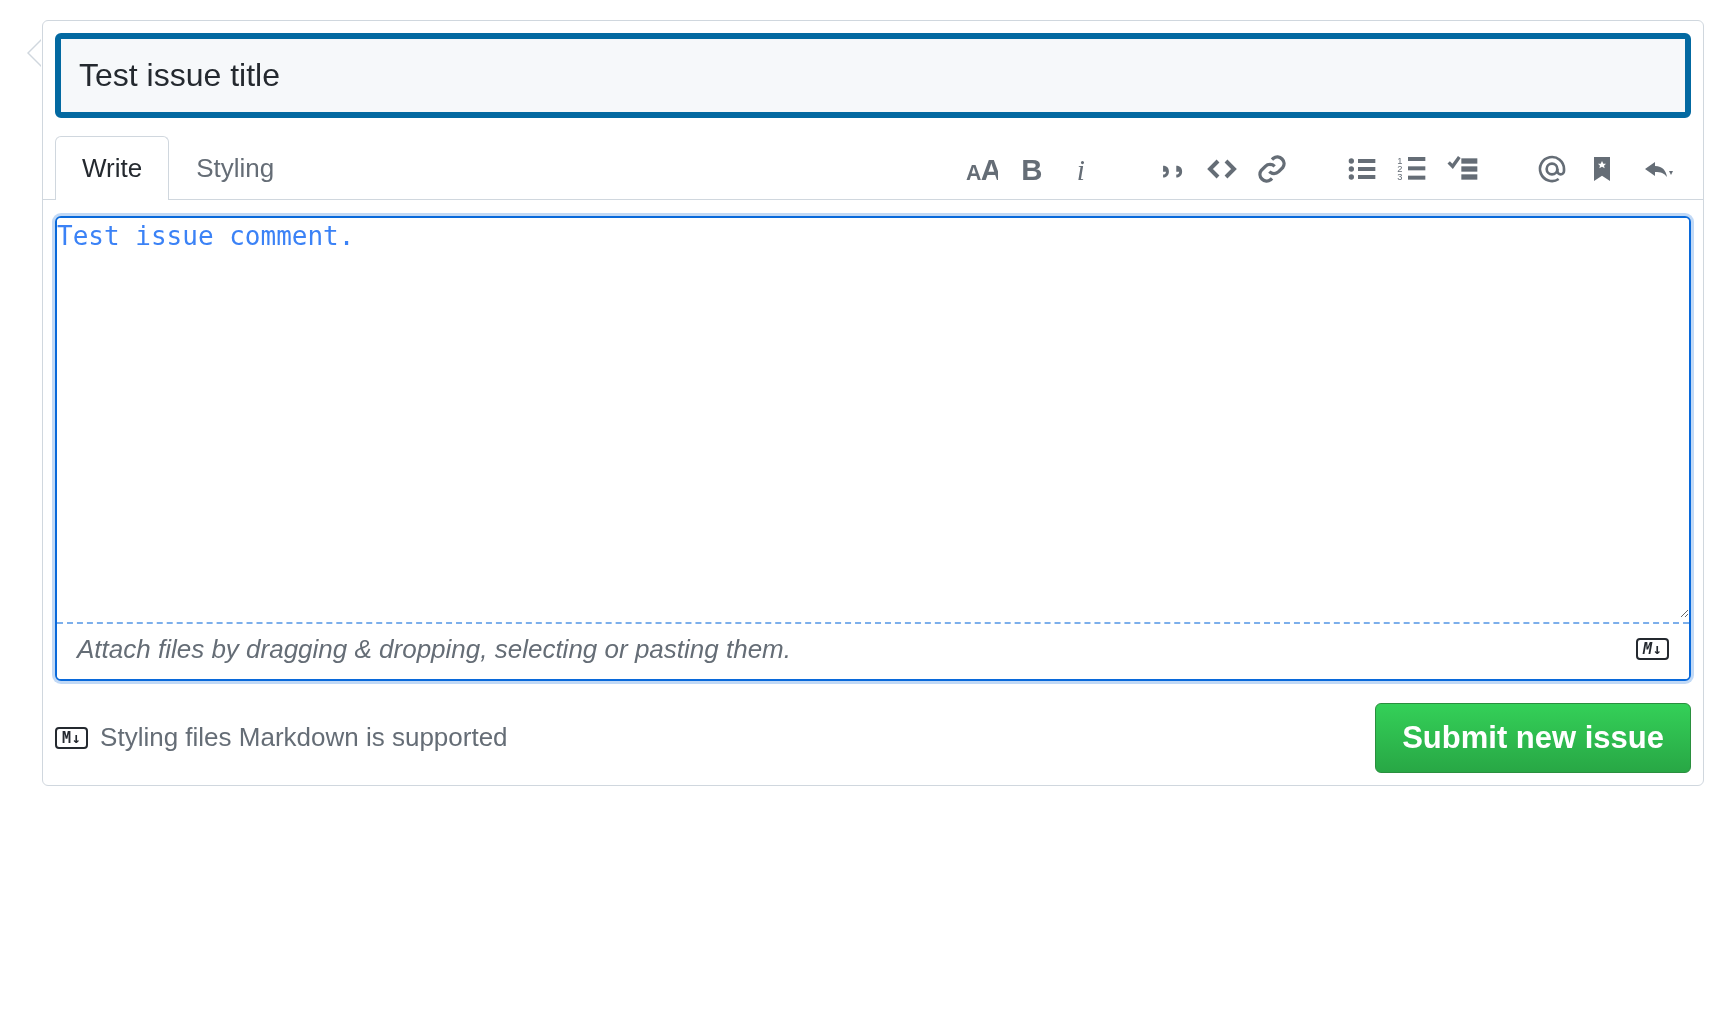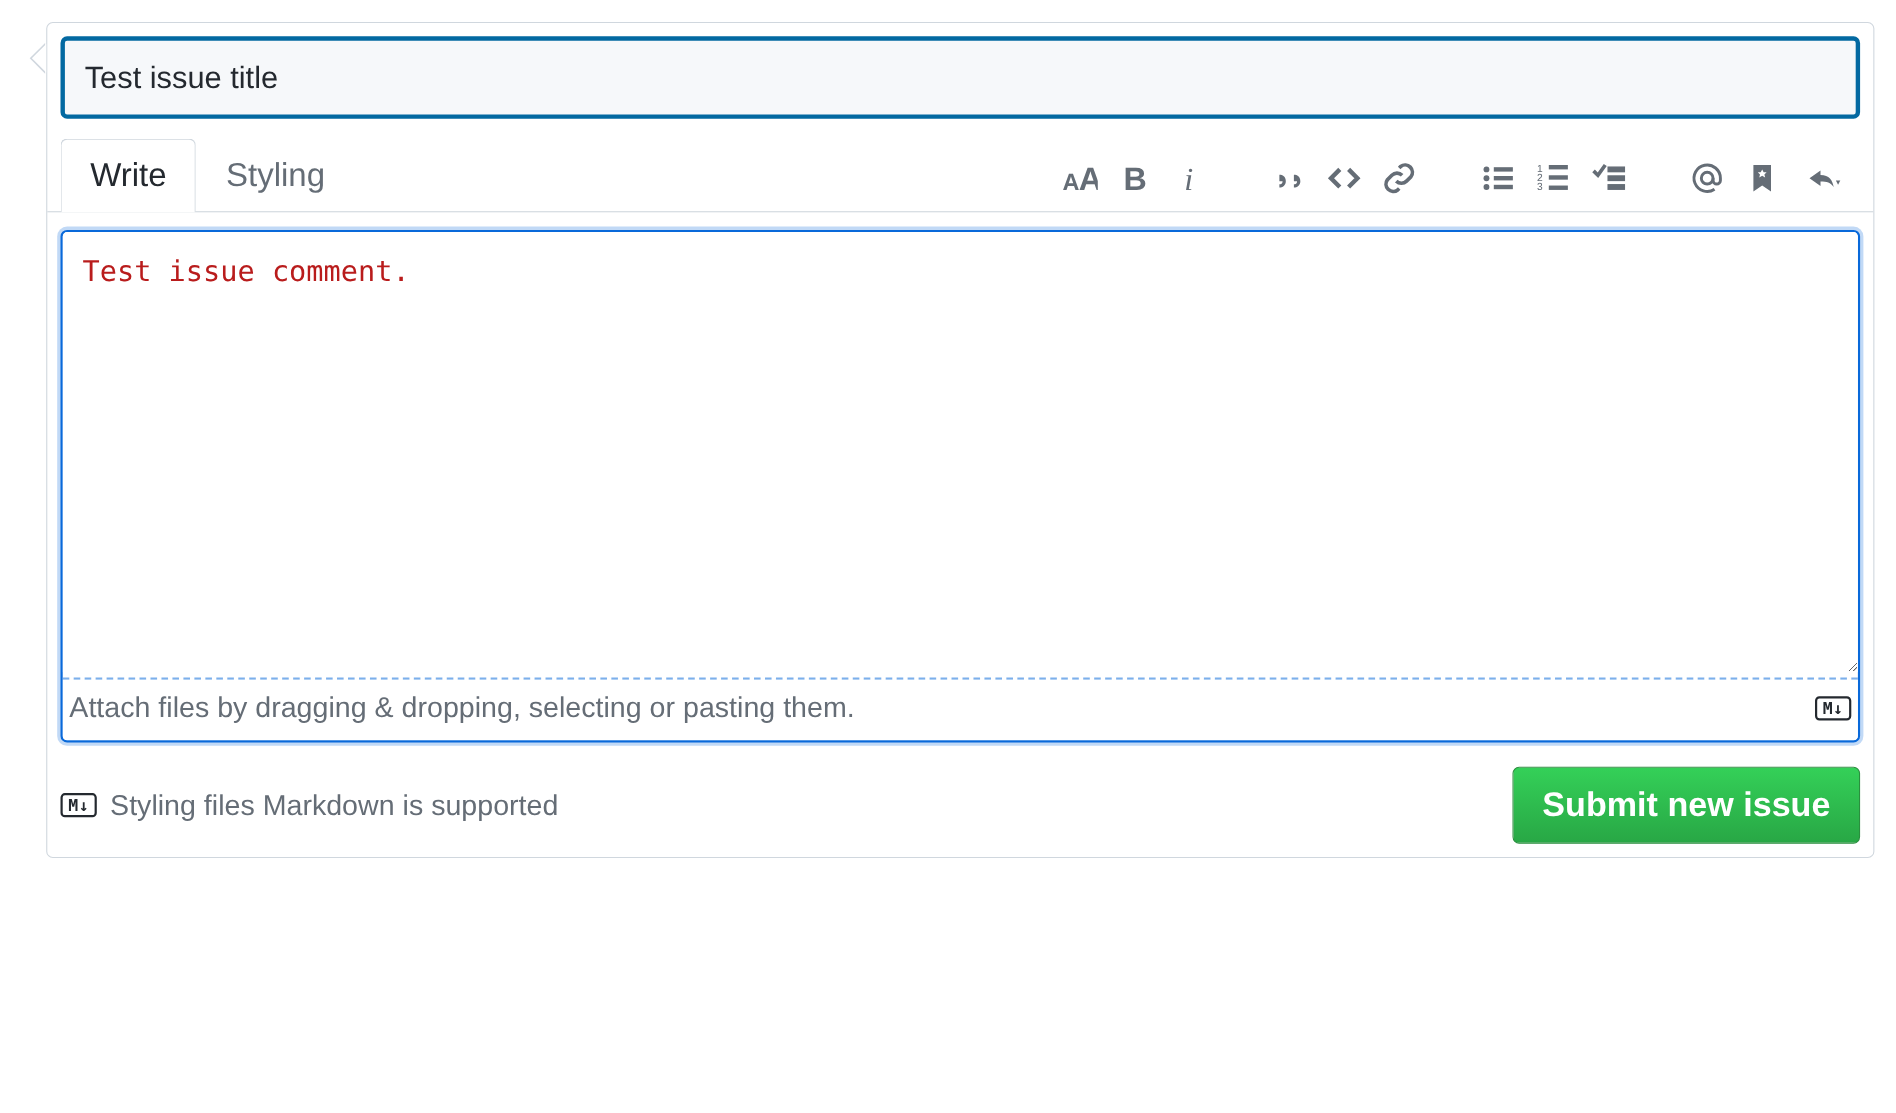--- a/index.html
+++ b/index.html
@@ -32,24 +32,24 @@
     left: -14px;
     width: 0; height: 0;
     border-top: 13px solid transparent;
     border-bottom: 13px solid transparent;
     border-right: 13px solid #fff;
   }
 
   .title-input {
     width: 100%;
     padding: 14px 18px;
-    font-size: 28px;
+    font-size: 32px;
     line-height: 1.4;
     background: #f6f8fa;
-    border: 4px solid #0369a1;
+    border: 6px solid #0369a1;
     border-radius: 6px;
     color: #24292f;
   }
 
   .tab-toolbar {
     display: flex;
     align-items: flex-end;
     border-bottom: 1px solid #d0d7de;
     margin-top: 18px;
     margin-left: -12px;
@@ -57,21 +57,21 @@
     padding-left: 12px;
     padding-right: 12px;
   }
   .tabs {
     display: flex;
     gap: 0;
     margin-bottom: -1px;
   }
   .tab {
     padding: 16px 26px;
-    font-size: 30px;
+    font-size: 26px;
     color: #656d76;
     background: transparent;
     border: 1px solid transparent;
     border-bottom: none;
     border-top-left-radius: 6px;
     border-top-right-radius: 6px;
     cursor: pointer;
   }
   .tab.selected {
     color: #24292f;
@@ -101,39 +101,39 @@
     border: 2px solid #0969da;
     border-radius: 6px;
     box-shadow: 0 0 0 3px rgba(9,105,218,.25);
     overflow: hidden;
     margin-top: 16px;
     background:#fff;
   }
   .comment-area {
     width: 100%;
     min-height: 400px;
-    padding: 18px;
     font-size: 26px;
     line-height: 1.4;
     border: none;
     resize: vertical;
     outline: none;
-    color: #b91c1c;
+    color: #3b82f6;
   }
   .dashed-sep {
     border: none;
     border-top: 2px dashed #0969da88;
   }
   .attach-bar {
     display: flex;
     align-items: center;
-    padding: 10px 6px 14px;
+    padding: 10px 20px 14px;
     font-size: 26px;
     color: #656d76;
     background: #fff;
+    font-style: italic;
   }
   .attach-bar .md-badge { margin-left:auto; }
   .md-badge {
     border: 2px solid #24292f;
     border-radius: 4px;
     font-family: ui-monospace, SFMono-Regular, Menlo, monospace;
     font-size: 15px;
     font-weight: 700;
     padding: 0 5px;
     color: #24292f;

